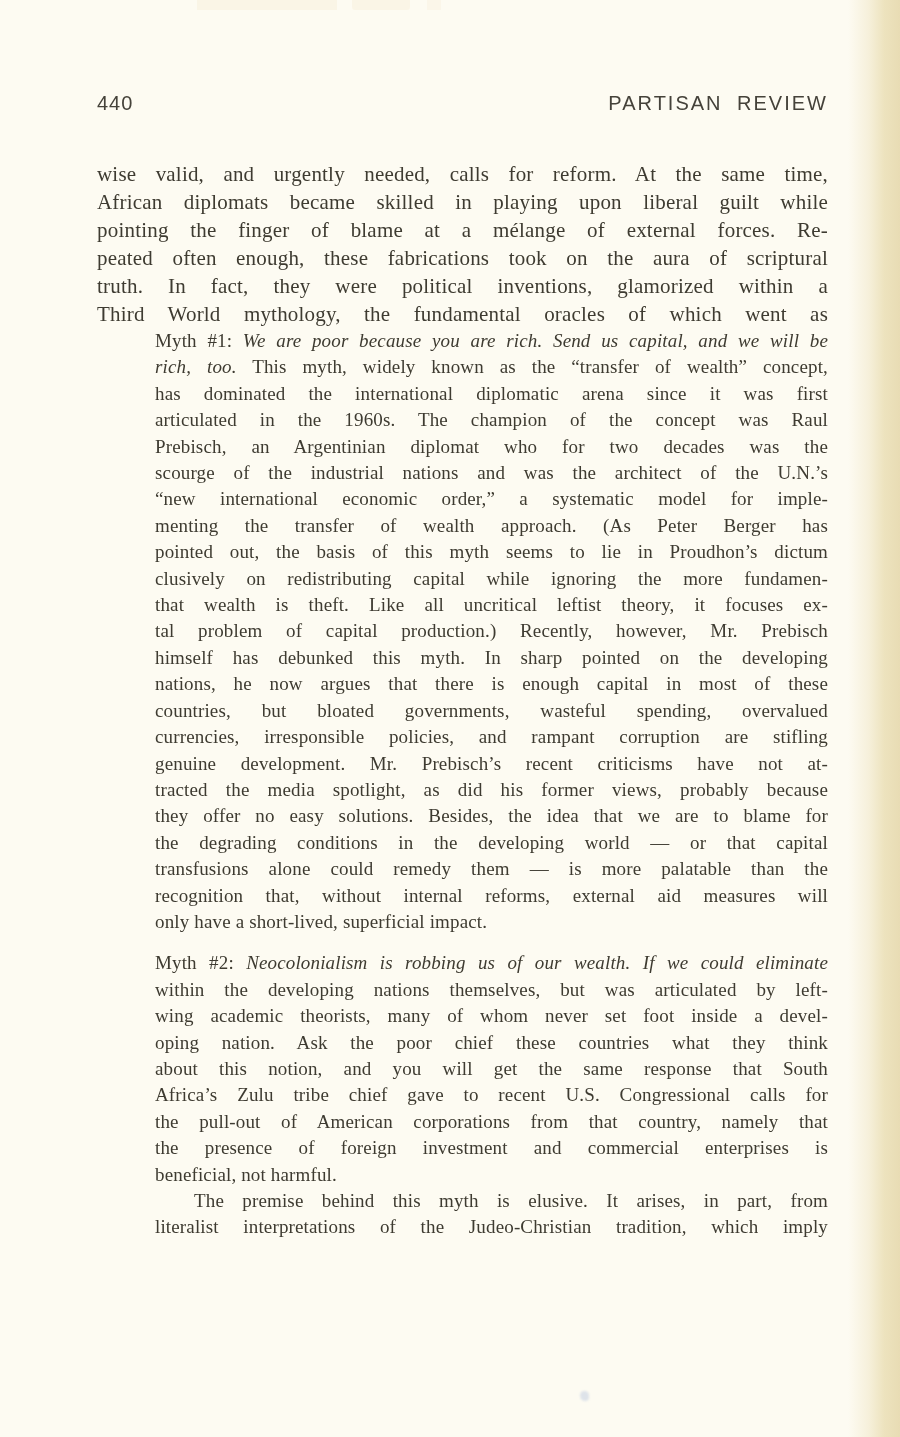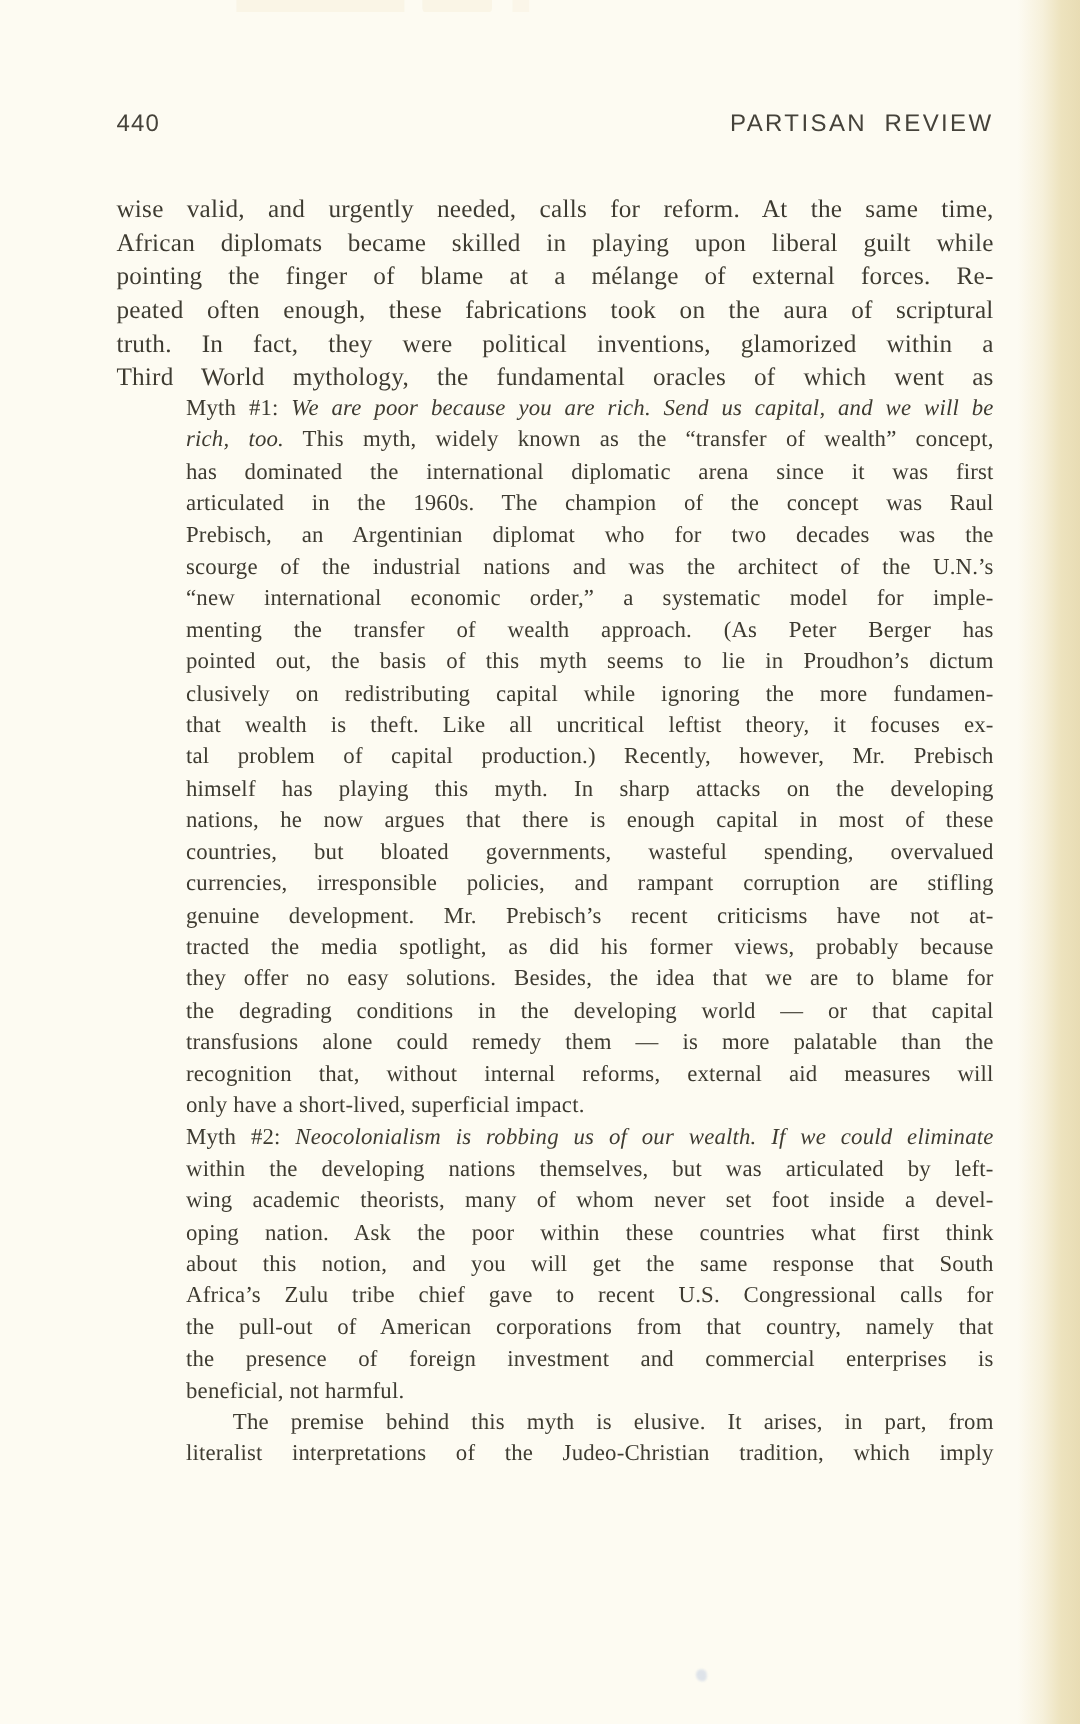--- a/index.html
+++ b/index.html
@@ -53,21 +53,21 @@
   .block.main{
     font-size:21px;line-height:28px;
     letter-spacing:.2px;
   }
   .block.quote{
     margin-left:58px;width:673px;
     font-size:19px;line-height:26.4px;
     letter-spacing:.15px;
   }
   .block.gap-large{}
-  .block.gap-medium{}
+  .block.gap-medium{margin-top:15px;}
   .line{
     text-align:justify;
     text-align-last:justify;
     white-space:normal;
   }
   .line.last{text-align-last:left;}
   .line.indent{text-indent:39px;}
   .it{font-style:italic;}
 </style>
 </head>
@@ -99,37 +99,37 @@
       <div class="line"><span>has dominated the international diplomatic arena since it was first</span></div>
       <div class="line"><span>articulated in the 1960s. The champion of the concept was Raul</span></div>
       <div class="line"><span>Prebisch, an Argentinian diplomat who for two decades was the</span></div>
       <div class="line"><span>scourge of the industrial nations and was the architect of the U.N.’s</span></div>
       <div class="line"><span>“new international economic order,” a systematic model for imple-</span></div>
       <div class="line"><span>menting the transfer of wealth approach. (As Peter Berger has</span></div>
       <div class="line"><span>pointed out, the basis of this myth seems to lie in Proudhon’s dictum</span></div>
       <div class="line"><span>clusively on redistributing capital while ignoring the more fundamen-</span></div>
       <div class="line"><span>that wealth is theft. Like all uncritical leftist theory, it focuses ex-</span></div>
       <div class="line"><span>tal problem of capital production.) Recently, however, Mr. Prebisch</span></div>
-      <div class="line"><span>himself has playing this myth. In sharp attacks on the developing</span></div>
+      <div class="line"><span>himself has debunked this myth. In sharp pointed on the developing</span></div>
       <div class="line"><span>nations, he now argues that there is enough capital in most of these</span></div>
       <div class="line"><span>countries, but bloated governments, wasteful spending, overvalued</span></div>
       <div class="line"><span>currencies, irresponsible policies, and rampant corruption are stifling</span></div>
       <div class="line"><span>genuine development. Mr. Prebisch’s recent criticisms have not at-</span></div>
       <div class="line"><span>tracted the media spotlight, as did his former views, probably because</span></div>
       <div class="line"><span>they offer no easy solutions. Besides, the idea that we are to blame for</span></div>
       <div class="line"><span>the degrading conditions in the developing world — or that capital</span></div>
       <div class="line"><span>transfusions alone could remedy them — is more palatable than the</span></div>
       <div class="line"><span>recognition that, without internal reforms, external aid measures will</span></div>
       <div class="line last"><span>only have a short-lived, superficial impact.</span></div>
     </div>
     <div class="block quote gap-medium">
       <div class="line"><span>Myth #2: </span><span class="it">Neocolonialism is robbing us of our wealth. If we could eliminate</span></div>
       <div class="line"><span>within the developing nations themselves, but was articulated by left-</span></div>
       <div class="line"><span>wing academic theorists, many of whom never set foot inside a devel-</span></div>
-      <div class="line"><span>oping nation. Ask the poor within these countries what first think</span></div>
+      <div class="line"><span>oping nation. Ask the poor chief these countries what they think</span></div>
       <div class="line"><span>about this notion, and you will get the same response that South</span></div>
       <div class="line"><span>Africa’s Zulu tribe chief gave to recent U.S. Congressional calls for</span></div>
       <div class="line"><span>the pull-out of American corporations from that country, namely that</span></div>
       <div class="line"><span>the presence of foreign investment and commercial enterprises is</span></div>
       <div class="line last"><span>beneficial, not harmful.</span></div>
     </div>
     <div class="block quote">
       <div class="line indent"><span>The premise behind this myth is elusive. It arises, in part, from</span></div>
       <div class="line"><span>literalist interpretations of the Judeo-Christian tradition, which imply</span></div>
     </div>

